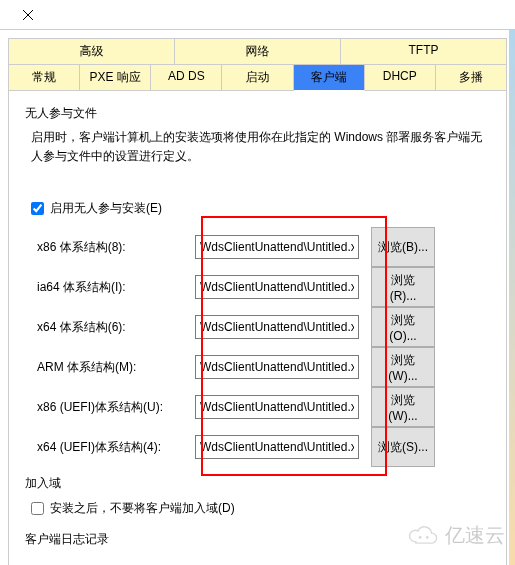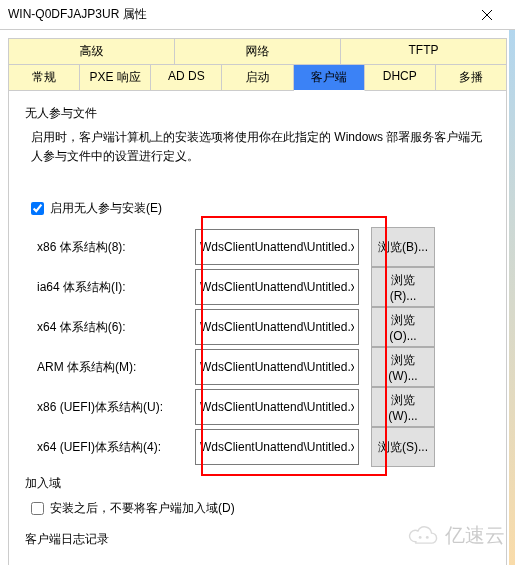--- a/index.html
+++ b/index.html
@@ -74,21 +74,21 @@
 
   .arch-table {
     position: relative;
     margin-left: 12px;
   }
   .arch-row {
     display: flex; align-items: center; height: 40px;
   }
   .arch-label { width: 158px; font-size: 12px; }
   .arch-input {
-    width: 164px; height: 36px;
+    width: 164px; height: 24px;
     border: 1px solid #7a7a7a;
     background: #fff;
     font-size: 12px;
     padding: 2px 4px;
     font-family: inherit;
   }
   .browse-btn {
     margin-left: 12px;
     width: 64px; height: 40px;
     background: #e1e1e1;
@@ -132,21 +132,20 @@
   .edge {
     position: absolute; right: 0; top: 30px; bottom: 0; width: 6px;
     background: linear-gradient(#7fbbe3, #f5c471);
     opacity: 0.6;
   }
 </style>
 </head>
 <body>
 
 <div class="titlebar">
-  <span class="title">WIN-Q0DFJAJP3UR 属性</span>
   <div class="close">
     <svg viewBox="0 0 10 10">
       <line x1="0" y1="0" x2="10" y2="10" stroke="#000" stroke-width="1"></line>
       <line x1="10" y1="0" x2="0" y2="10" stroke="#000" stroke-width="1"></line>
     </svg>
   </div>
 </div>
 
 <div class="tabs">
   <div class="tab-row top">

